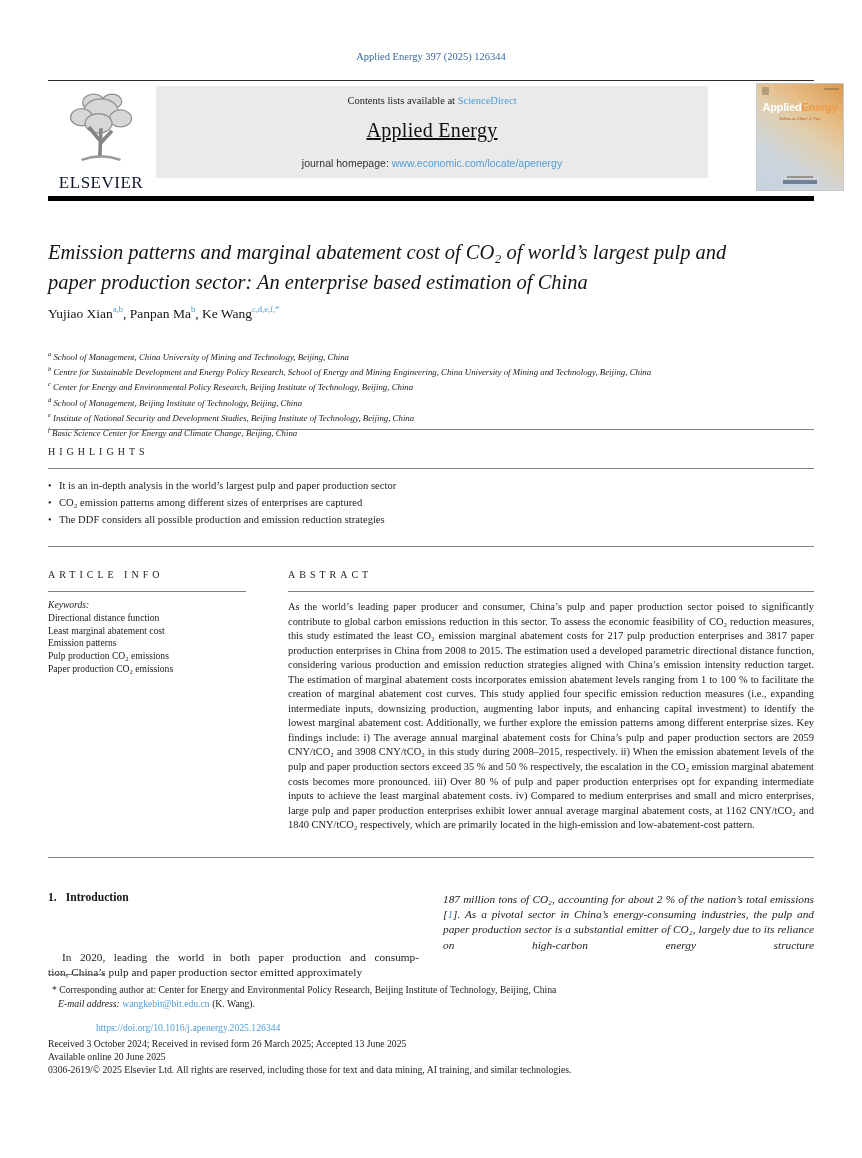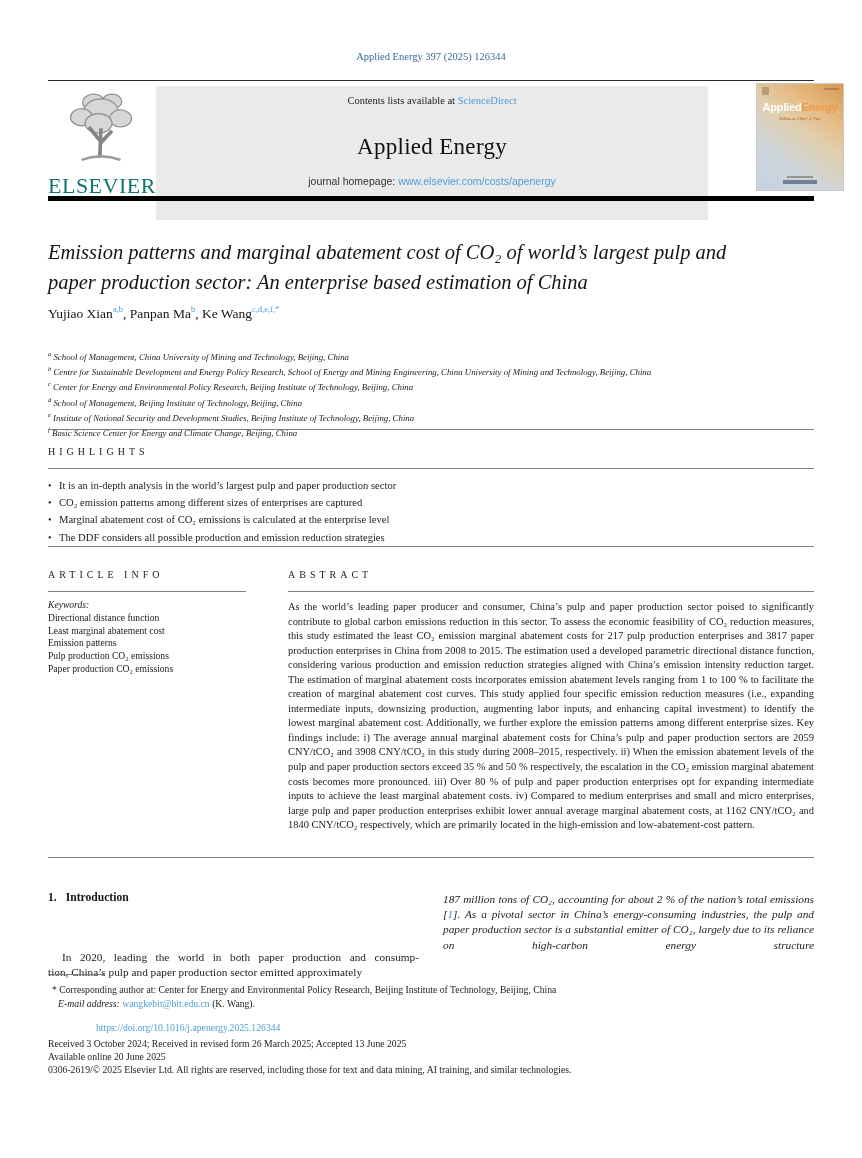--- a/index.html
+++ b/index.html
@@ -19,29 +19,29 @@
     text-align: center; font-size: 10.5px; color: #38699f;
   }
 
   .rule { background: #7f7f7f; height: 1px; }
   .rule-dark { background: #2c2c2c; height: 1px; }
   .rule-thick { background: #000; height: 5px; }
 
   
   .elsevier-logo { top: 86px; left: 48px; width: 106px; height: 106px; text-align: center; }
   .elsevier-word {
-    font-size: 22px; letter-spacing: 0.5px; color: #0f766e;
+    font-size: 17px; letter-spacing: 0.5px; color: #0f172a;
     font-family: "Liberation Serif", serif; margin-top: 1px;
   }
   .banner {
-    top: 86px; left: 156px; width: 552px; height: 134px;
+    top: 86px; left: 156px; width: 552px; height: 92px;
     background: #eaeaea; text-align: center;
   }
   .contents-line { margin-top: 9px; font-size: 10.5px; color: #222; }
-  .banner-title { margin-top: 28px; font-size: 23px; color: #101010; letter-spacing: 0.3px; }
+  .banner-title { margin-top: 13px; font-size: 20px; color: #101010; letter-spacing: 0.3px; text-decoration: underline; }
   .homepage-line {
     margin-top: 15px; font-size: 10.5px; color: #333;
     font-family: "Liberation Sans", sans-serif;
   }
   .link-blue { color: #4f9dd6; text-decoration: none; cursor: pointer; }
 
   
   .cover {
     top: 84px; left: 728px; width: 86px; height: 106px;
     background: linear-gradient(215deg, #d8994e 0%, #e6bb83 26%, #e0cfae 45%, #cdd5dc 72%, #c6d3e0 100%);
@@ -133,21 +133,21 @@
   </svg>
   <div class="elsevier-word">ELSEVIER</div>
 </div>
 
 <div class="abs banner">
   <div class="contents-line">
     <span>Contents lists available at </span><span class="link-blue">ScienceDirect</span>
   </div>
   <div class="banner-title">Applied Energy</div>
   <div class="homepage-line">
-    <span>journal homepage: </span><span class="link-blue">www.elsevier.com/costs/apenergy</span>
+    <span>journal homepage: </span><span class="link-blue">www.economic.com/locate/apenergy</span>
   </div>
 </div>
 
 <div class="abs cover">
   <div class="cover-mark-tl"></div>
   <div class="cover-mark-tr"></div>
   <div class="cover-title">
     <span class="white">Applied</span><span class="orange">Energy</span>
   </div>
   <div class="cover-editor">Editor-in-Chief: J. Yan</div>
@@ -171,21 +171,20 @@
   <div class="affil"><sup>e</sup> <span>Institute of National Security and Development Studies, Beijing Institute of Technology, Beijing, China</span></div>
   <div class="affil"><sup>f</sup> <span>Basic Science Center for Energy and Climate Change, Beijing, China</span></div>
 </div>
 
 <div class="abs rule" style="top:429px; left:48px; width:766px;"></div>
 <div class="abs sec-heading" style="top: 446px; left: 48px; letter-spacing: 4px;">HIGHLIGHTS</div>
 <div class="abs rule" style="top:468px; left:48px; width:766px;"></div>
 <ul class="abs highlights-list" style="top:477px; left:48px; width:766px;">
   <li>It is an in-depth analysis in the world’s largest pulp and paper production sector</li>
   <li>CO₂ emission patterns among different sizes of enterprises are captured</li>
-  <li>Marginal abatement cost of CO₂ emissions is calculated at the enterprise level</li>
   <li>The DDF considers all possible production and emission reduction strategies</li>
 </ul>
 <div class="abs rule" style="top:546px; left:48px; width:766px;"></div>
 
 <div class="abs sec-heading" style="top: 569px; left: 48px; letter-spacing: 4px;">ARTICLE INFO</div>
 <div class="abs rule" style="top:591px; left:48px; width:198px;"></div>
 <div class="abs kw-label" style="top:599px; left:48px;">Keywords:</div>
 <div class="abs" style="top:612px; left:48px; width:220px;">
   <div class="kw-item">Directional distance function</div>
   <div class="kw-item">Least marginal abatement cost</div>

